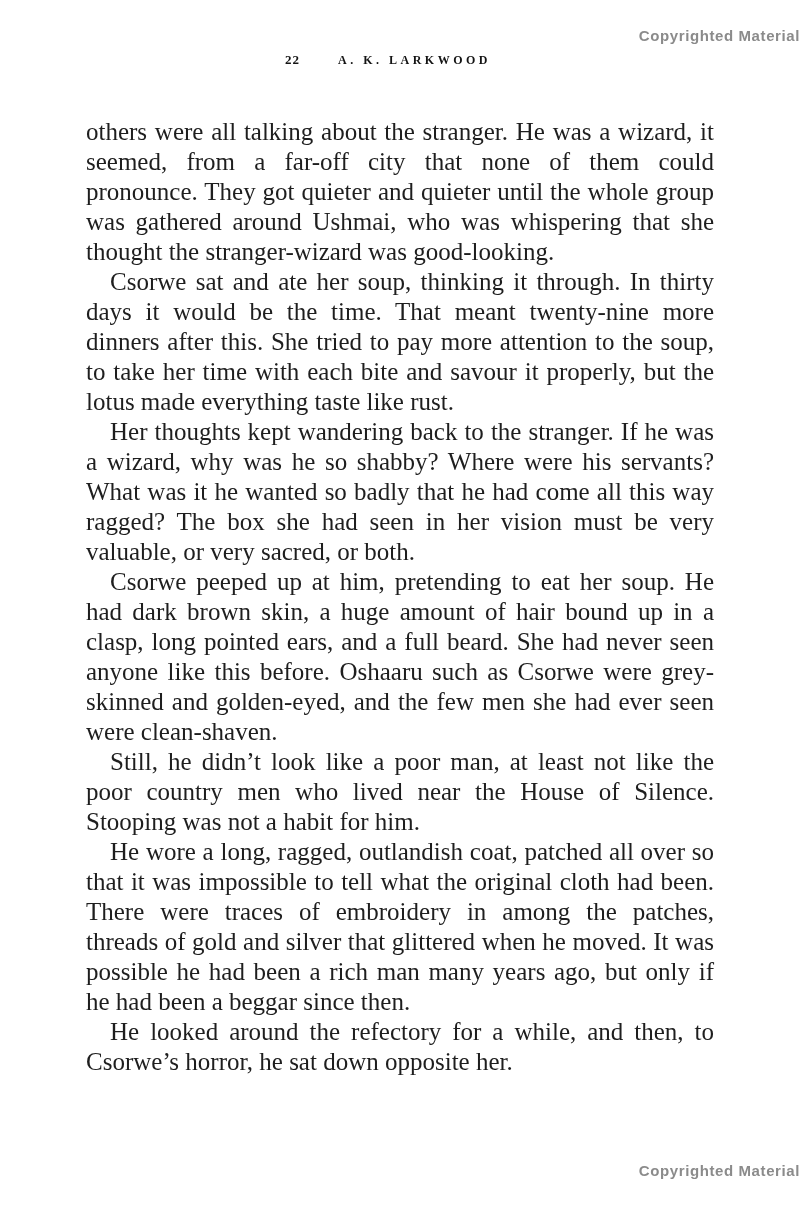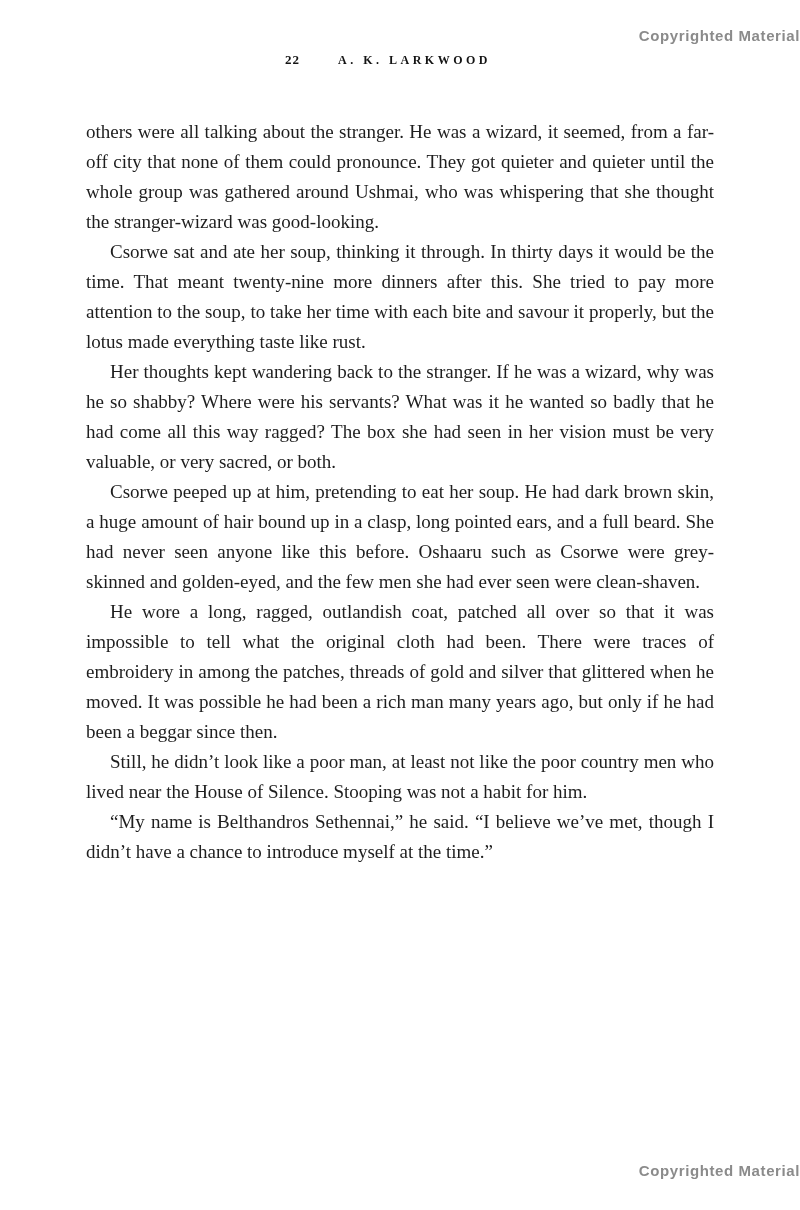--- a/index.html
+++ b/index.html
@@ -50,21 +50,21 @@
   .running-author {
     font-size: 12px;
     letter-spacing: 3.5px;
   }
 
   .body-text {
     position: absolute;
     top: 117px;
     left: 86px;
     width: 628px;
-    font-size: 19px;
+    font-size: 25px;
     line-height: 30px;
     text-align: justify;
   }
   .body-text p {
     margin: 0;
     text-indent: 24px;
   }
   .body-text p.no-indent {
     text-indent: 0;
   }
@@ -77,18 +77,18 @@
 <div class="running-head">
   <span class="page-number">22</span>
   <span class="running-author">A. K. LARKWOOD</span>
 </div>
 
 <div class="body-text" id="body-text">
     <p class="no-indent">others were all talking about the stranger. He was a wizard, it seemed, from a far-off city that none of them could pronounce. They got quieter and quieter until the whole group was gathered around Ushmai, who was whispering that she thought the stranger-wizard was good-looking.</p>
     <p>Csorwe sat and ate her soup, thinking it through. In thirty days it would be the time. That meant twenty-nine more dinners after this. She tried to pay more attention to the soup, to take her time with each bite and savour it properly, but the lotus made everything taste like rust.</p>
     <p>Her thoughts kept wandering back to the stranger. If he was a wizard, why was he so shabby? Where were his servants? What was it he wanted so badly that he had come all this way ragged? The box she had seen in her vision must be very valuable, or very sacred, or both.</p>
     <p>Csorwe peeped up at him, pretending to eat her soup. He had dark brown skin, a huge amount of hair bound up in a clasp, long pointed ears, and a full beard. She had never seen anyone like this before. Oshaaru such as Csorwe were grey-skinned and golden-eyed, and the few men she had ever seen were clean-shaven.</p>
+    <p>Still, he didn’t look like a poor man, at least not like the poor country men who lived near the House of Silence. Stooping was not a habit for him.</p>
     <p>He wore a long, ragged, outlandish coat, patched all over so that it was impossible to tell what the original cloth had been. There were traces of embroidery in among the patches, threads of gold and silver that glittered when he moved. It was possible he had been a rich man many years ago, but only if he had been a beggar since then.</p>
-    <p>Still, he didn’t look like a poor man, at least not like the poor country men who lived near the House of Silence. Stooping was not a habit for him.</p>
-    <p>“My name is Belthandros Sethennai,” he said. “I believe we’ve met, though I didn’t have a chance to introduce myself at the time.”</p>
+    <p>He looked around the refectory for a while, and then, to Csorwe’s horror, he sat down opposite her.</p>
   </div>
 
 <div class="copyright-notice copyright-bottom">Copyrighted Material</div>
 
 </body></html>

